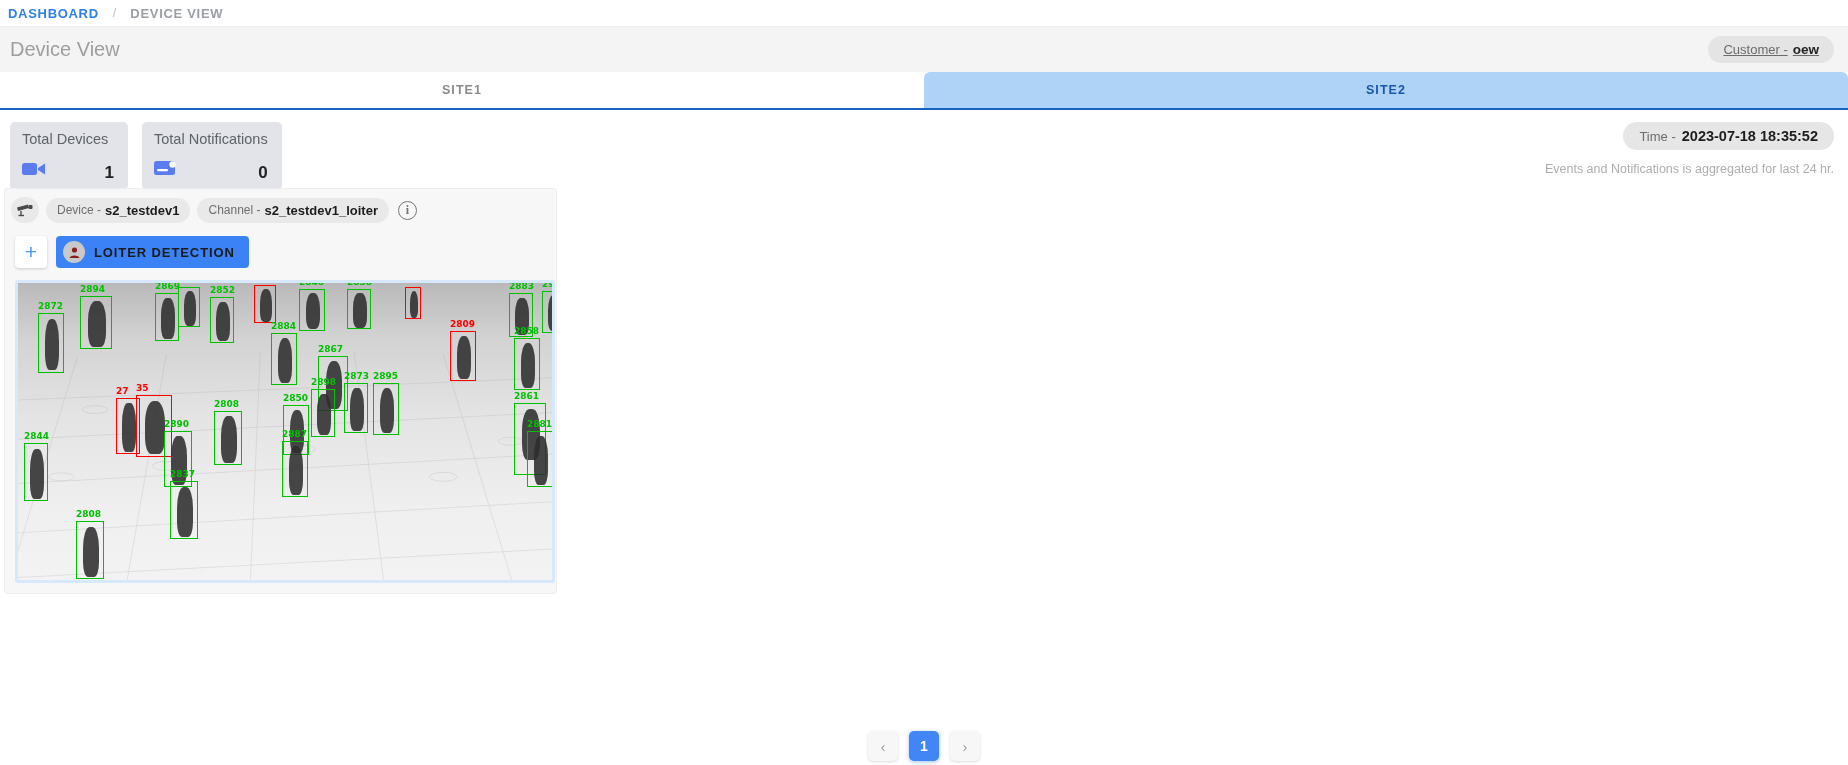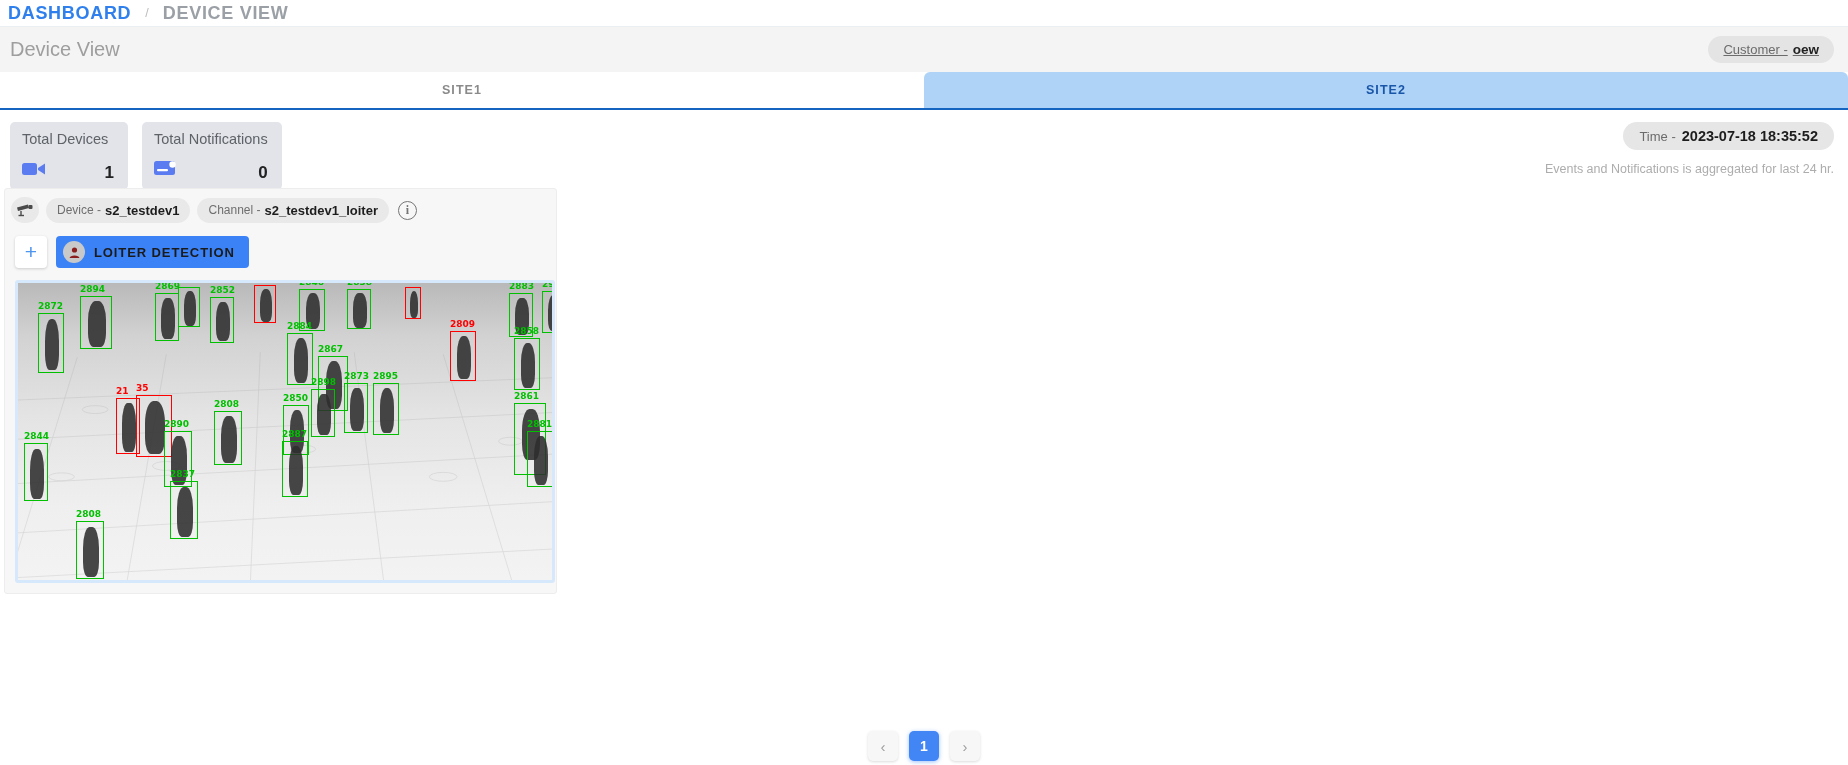--- a/index.html
+++ b/index.html
@@ -15,21 +15,21 @@
   .breadcrumb-bar {
     height: 27px;
     background: #ffffff;
     display: flex;
     align-items: center;
     padding-left: 8px;
     gap: 0px;
     border-bottom: 1px solid #eceff1;
   }
   .crumb {
-    font-size: 18px;
+    font-size: 13px;
     letter-spacing: 0.7px;
     font-weight: 700;
     color: #9aa0a6;
     padding: 0 14px 0 0;
   }
   .crumb.active { color: #2f80ed; }
   .crumb-sep { color: #bdbdbd; font-size: 12.5px; padding: 0 14px 0 0; }
 
   
   .title-bar {
@@ -458,21 +458,21 @@
             <div class="person" style="left: 4.84px; top: 3.36px; width: 12.32px; height: 36.12px;"></div>
           </div>
           <div class="bbox red" style="left: 432px; top: 48px; width: 26px; height: 50px;">
             <span class="tag">2809</span>
             <div class="person" style="left: 5.72px; top: 4px; width: 14.56px; height: 43px;"></div>
           </div>
           <div class="bbox" style="left: 496px; top: 55px; width: 26px; height: 52px;">
             <span class="tag">2858</span>
             <div class="person" style="left: 5.72px; top: 4.16px; width: 14.56px; height: 44.72px;"></div>
           </div>
-          <div class="bbox" style="left: 253px; top: 50px; width: 26px; height: 52px; margin-left: 16px;">
+          <div class="bbox" style="left: 253px; top: 50px; width: 26px; height: 52px;">
             <span class="tag">2884</span>
             <div class="person" style="left: 5.72px; top: 4.16px; width: 14.56px; height: 44.72px;"></div>
           </div>
           <div class="bbox" style="left: 300px; top: 73px; width: 30px; height: 55px;">
             <span class="tag">2867</span>
             <div class="person" style="left: 6.6px; top: 4.4px; width: 16.8px; height: 47.3px;"></div>
           </div>
           <div class="bbox" style="left: 293px; top: 106px; width: 24px; height: 48px;">
             <span class="tag">2898</span>
             <div class="person" style="left: 5.28px; top: 3.84px; width: 13.44px; height: 41.28px;"></div>
@@ -491,21 +491,21 @@
           </div>
           <div class="bbox" style="left: 265px; top: 122px; width: 26px; height: 50px;">
             <span class="tag">2850</span>
             <div class="person" style="left: 5.72px; top: 4px; width: 14.56px; height: 43px;"></div>
           </div>
           <div class="bbox" style="left: 196px; top: 128px; width: 28px; height: 54px;">
             <span class="tag">2808</span>
             <div class="person" style="left: 6.16px; top: 4.32px; width: 15.68px; height: 46.44px;"></div>
           </div>
           <div class="bbox red" style="left: 98px; top: 115px; width: 24px; height: 56px;">
-            <span class="tag">21</span>
+            <span class="tag">27</span>
             <div class="person" style="left: 5.28px; top: 4.48px; width: 13.44px; height: 48.16px;"></div>
           </div>
           <div class="bbox red" style="left: 118px; top: 112px; width: 36px; height: 62px;">
             <span class="tag">35</span>
             <div class="person" style="left: 7.92px; top: 4.96px; width: 20.16px; height: 53.32px;"></div>
           </div>
           <div class="bbox" style="left: 146px; top: 148px; width: 28px; height: 56px;">
             <span class="tag">2890</span>
             <div class="person" style="left: 6.16px; top: 4.48px; width: 15.68px; height: 48.16px;"></div>
           </div>

